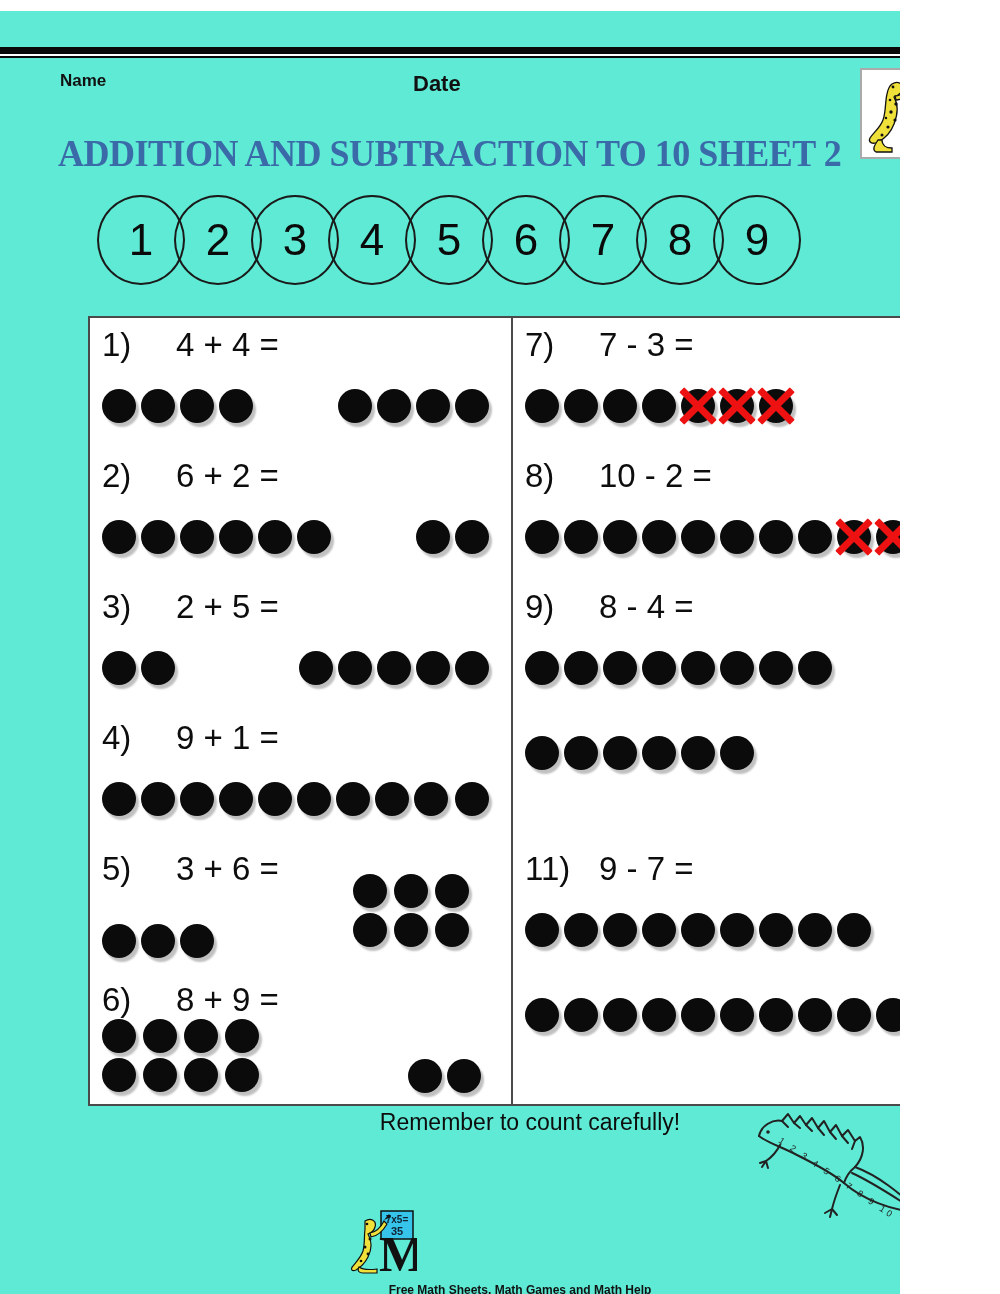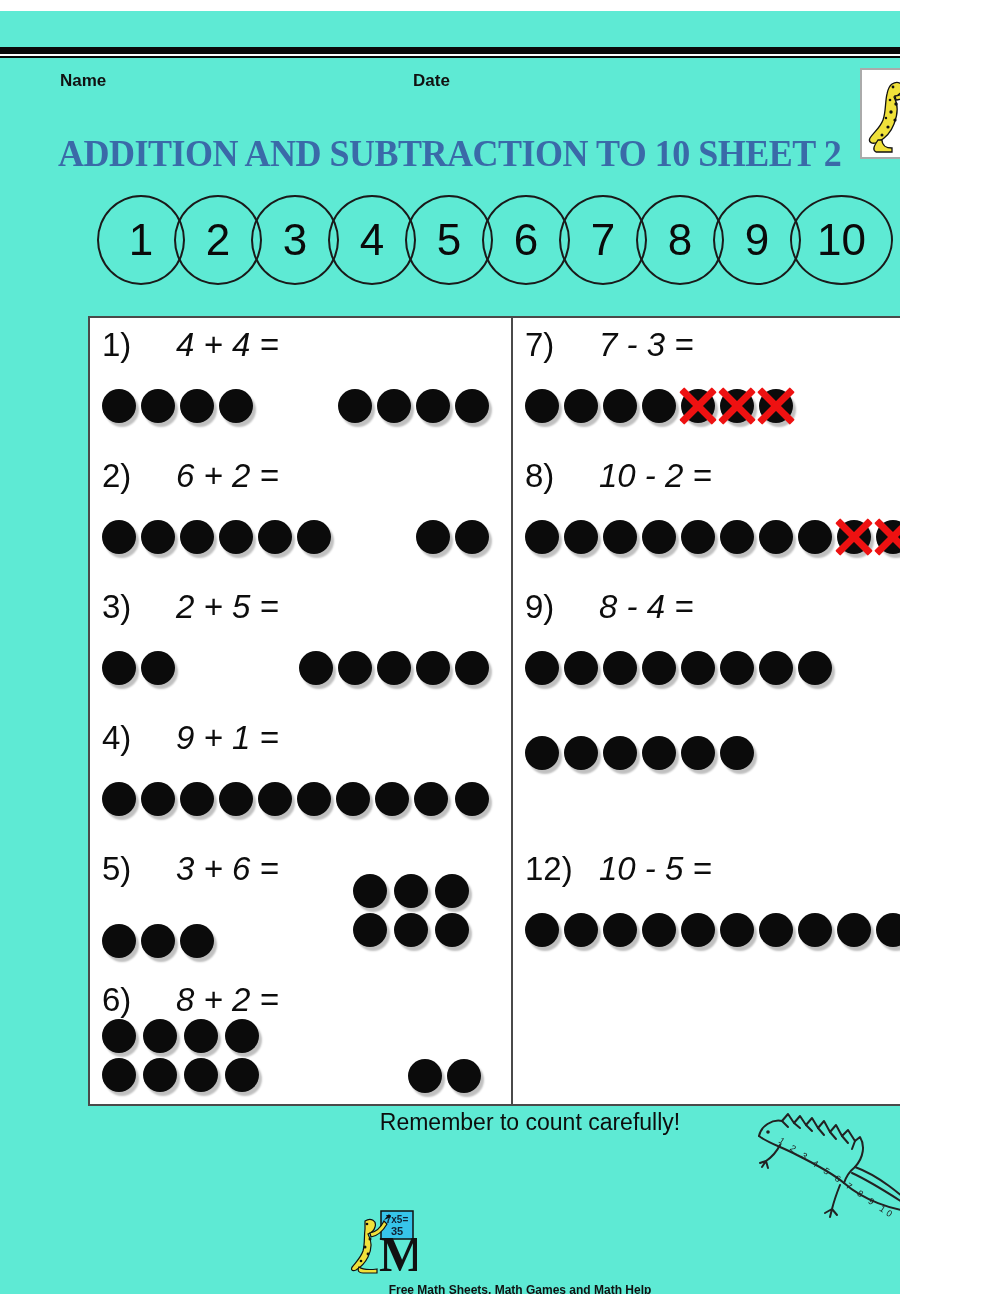--- a/index.html
+++ b/index.html
@@ -9,21 +9,21 @@
     font-family:"Liberation Sans", sans-serif; color:#111; overflow:hidden;margin-top:11px;
   }
 
   
   .top-band { position:absolute; top:36px; left:0; width:1000px; }
   .top-band .b1 { height:7px; background:#0a0a0a; }
   .top-band .b2 { height:2px; background:#ffffff; }
   .top-band .b3 { height:2px; background:#0a0a0a; }
 
   .name-label { position:absolute; left:60px; top:60px; font-size:17px; font-weight:600; }
-  .date-label { position:absolute; left:413px; top:60px; font-size:17px; font-weight:600; }
+  .date-label { position:absolute; left:413px; top:60px; font-size:22px; font-weight:600; }
 
   .logo-box {
     position:absolute; left:860px; top:57px; width:106px; height:91px;
     border:2px solid #aaa; background:#fff;
   }
 
   .title {
     position:absolute; left:58px; top:120px; width:760px; white-space:nowrap;
     font-family:"Liberation Serif", serif; font-size:36px; letter-spacing:-0.5px;
     font-weight:600; transform:scaleY(1.06); transform-origin:left top;
@@ -43,21 +43,21 @@
   .worksheet {
     position:absolute; left:88px; top:305px; width:850px; height:790px;
     border:2px solid #4a4a4a; display:flex; background:#fff;
   }
   .ws-col { width:50%; padding-left:12px; }
   .ws-col.left { border-right:2px solid #4a4a4a; }
 
   .problem { height:131px; position:relative; }
   .problem-head { display:flex; padding-top:8px; font-size:33px; line-height:38px; color:#0d0d0d; }
   .pnum { width:74px; flex:none; }
-  .peq  { white-space:nowrap;font-style:italic; }
+  .peq  { white-space:nowrap; }
 
   .dots { display:flex; align-items:center; height:84px; padding-right:22px; }
   .row-group { display:flex; gap:5px; }
   .grid-group { display:grid; grid-template-columns:repeat(var(--cols,3), 34px); gap:5px 7px; }
 
   .dot {
     width:34px; height:34px; border-radius:50%; background:#0b0b0b;
     box-shadow:3px 4px 2px #c0c0c0; position:relative; flex:none;
   }
   .dot.crossed::before, .dot.crossed::after {
@@ -133,21 +133,20 @@
   <div class="number-line">
       <span class="circle">1</span>
       <span class="circle">2</span>
       <span class="circle">3</span>
       <span class="circle">4</span>
       <span class="circle">5</span>
       <span class="circle">6</span>
       <span class="circle">7</span>
       <span class="circle">8</span>
       <span class="circle">9</span>
-      <span class="circle wide">10</span>
     </div>
 
   <div class="worksheet">
     <div class="ws-col left">
         <div class="problem layout-spread">
           <div class="problem-head">
             <span class="pnum">1)</span>
             <span class="peq">4 + 4 =</span>
           </div>
           <div class="dots">
@@ -243,21 +242,21 @@
               <span class="dot"></span>
               <span class="dot"></span>
               <span class="dot"></span>
               <span class="dot"></span>
             </div>
           </div>
         </div>
         <div class="problem layout-split-grid-left">
           <div class="problem-head">
             <span class="pnum">6)</span>
-            <span class="peq">8 + 2 =</span>
+            <span class="peq">8 + 9 =</span>
           </div>
           <div class="dots">
             <div class="grid-group g0" style="--cols: 4;">
               <span class="dot"></span>
               <span class="dot"></span>
               <span class="dot"></span>
               <span class="dot"></span>
               <span class="dot"></span>
               <span class="dot"></span>
               <span class="dot"></span>
@@ -333,23 +332,38 @@
               <span class="dot"></span>
               <span class="dot"></span>
               <span class="dot"></span>
               <span class="dot"></span>
               <span class="dot"></span>
             </div>
           </div>
         </div>
         <div class="problem layout-single">
           <div class="problem-head">
-            <span class="pnum">12)</span>
-            <span class="peq">10 - 5 =</span>
-          </div>
+            <span class="pnum">11)</span>
+            <span class="peq">9 - 7 =</span>
+          </div>
+          <div class="dots">
+            <div class="row-group g0">
+              <span class="dot"></span>
+              <span class="dot"></span>
+              <span class="dot"></span>
+              <span class="dot"></span>
+              <span class="dot"></span>
+              <span class="dot"></span>
+              <span class="dot"></span>
+              <span class="dot"></span>
+              <span class="dot"></span>
+            </div>
+          </div>
+        </div>
+        <div class="problem layout-single">
           <div class="dots">
             <div class="row-group g0">
               <span class="dot"></span>
               <span class="dot"></span>
               <span class="dot"></span>
               <span class="dot"></span>
               <span class="dot"></span>
               <span class="dot"></span>
               <span class="dot"></span>
               <span class="dot"></span>

